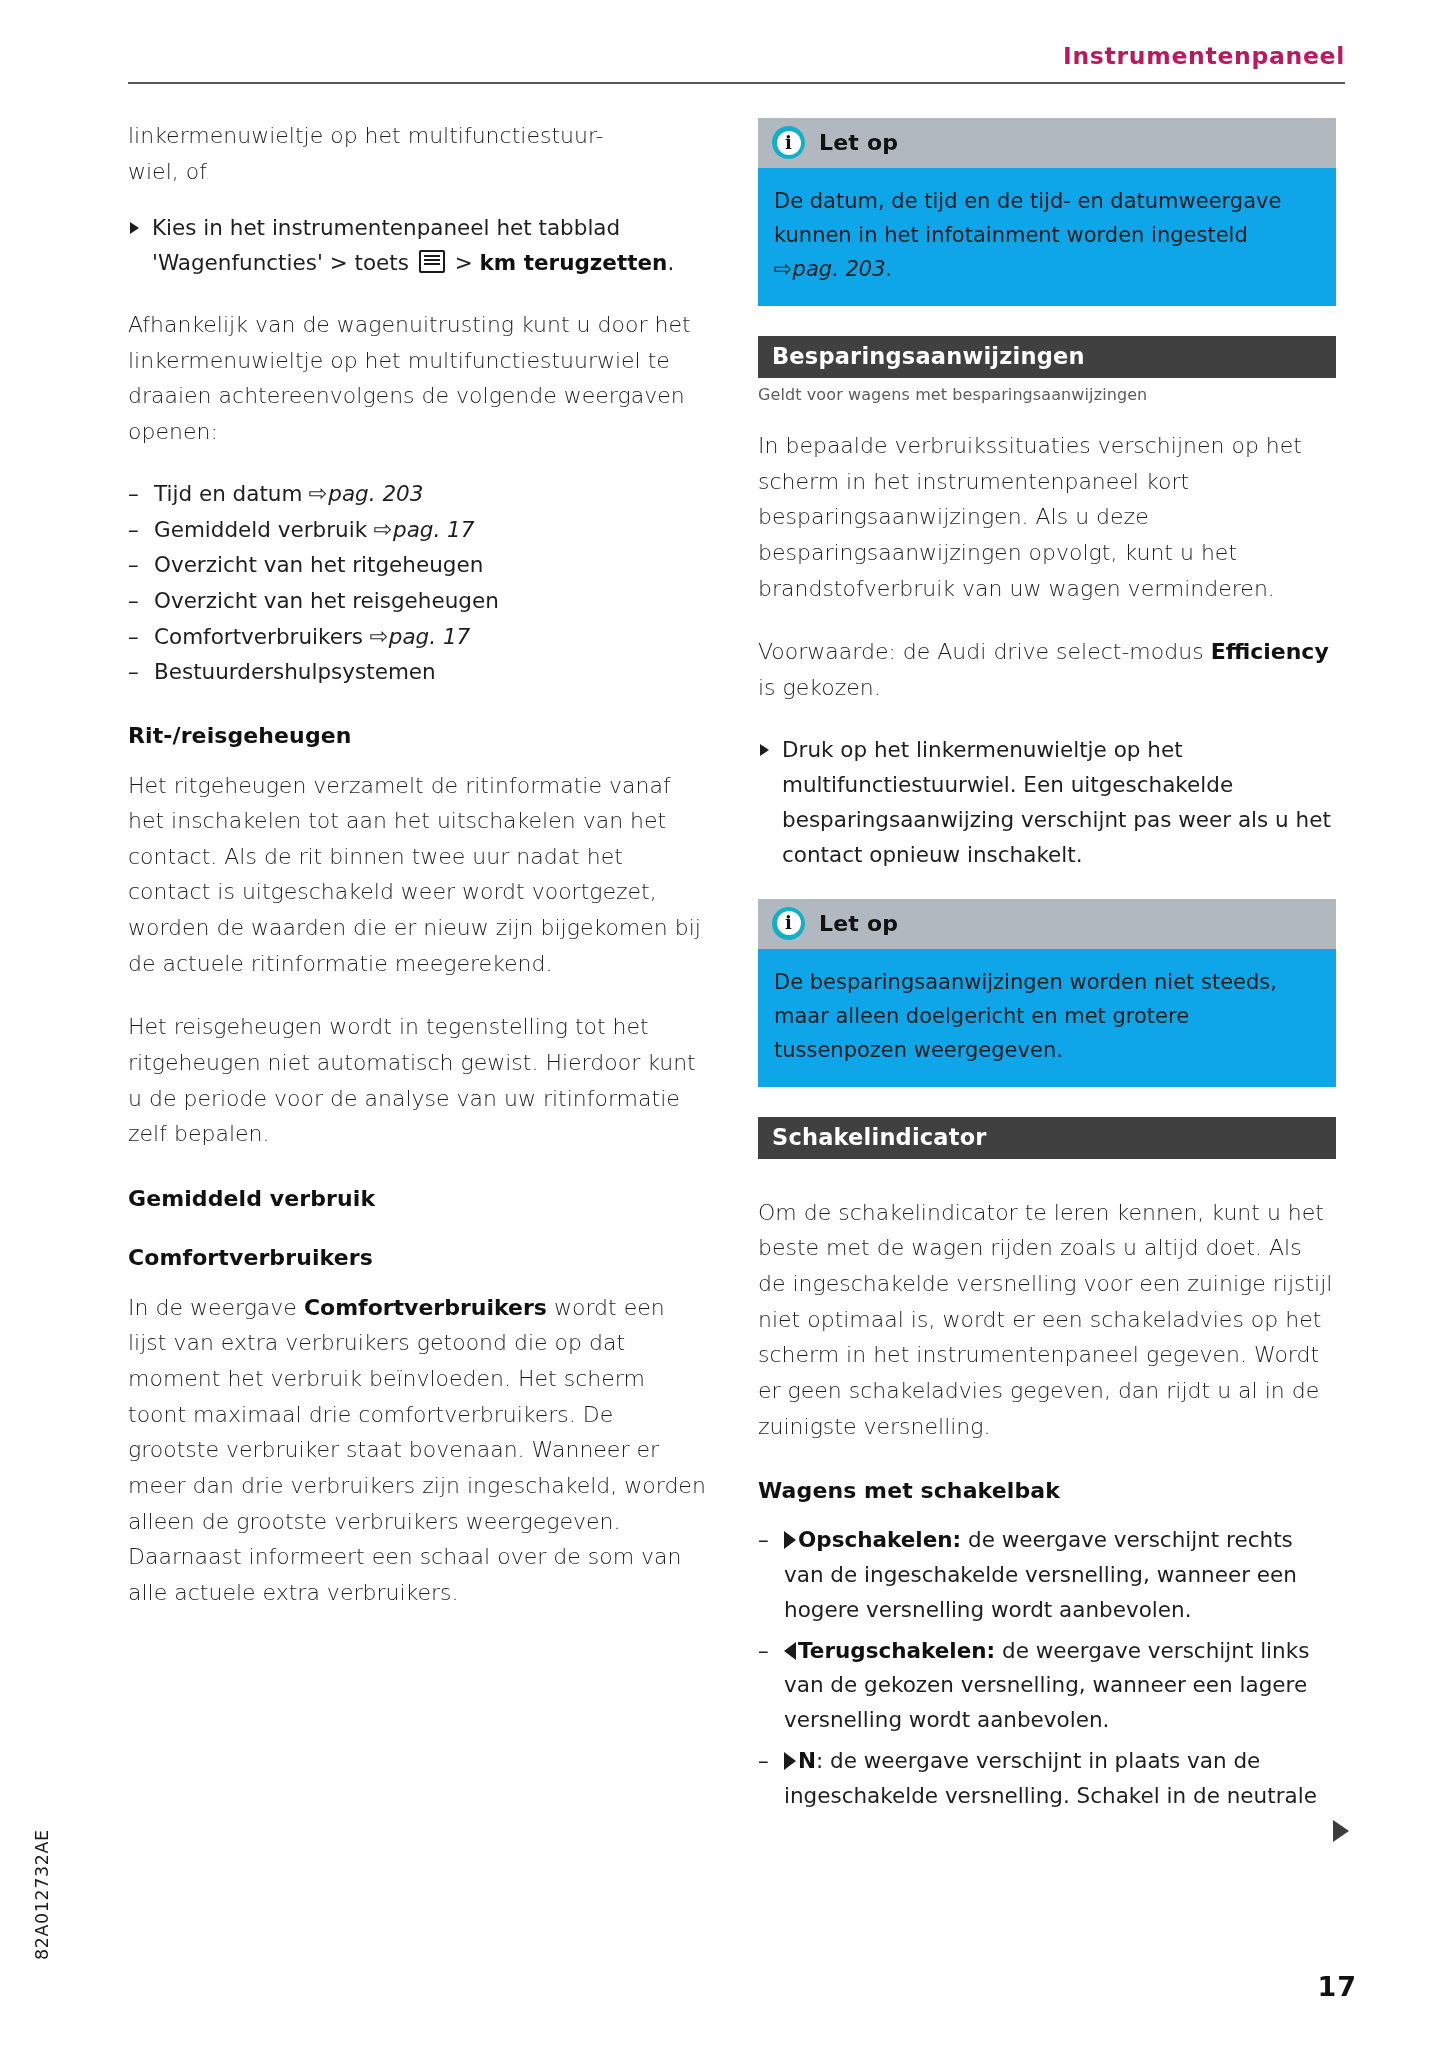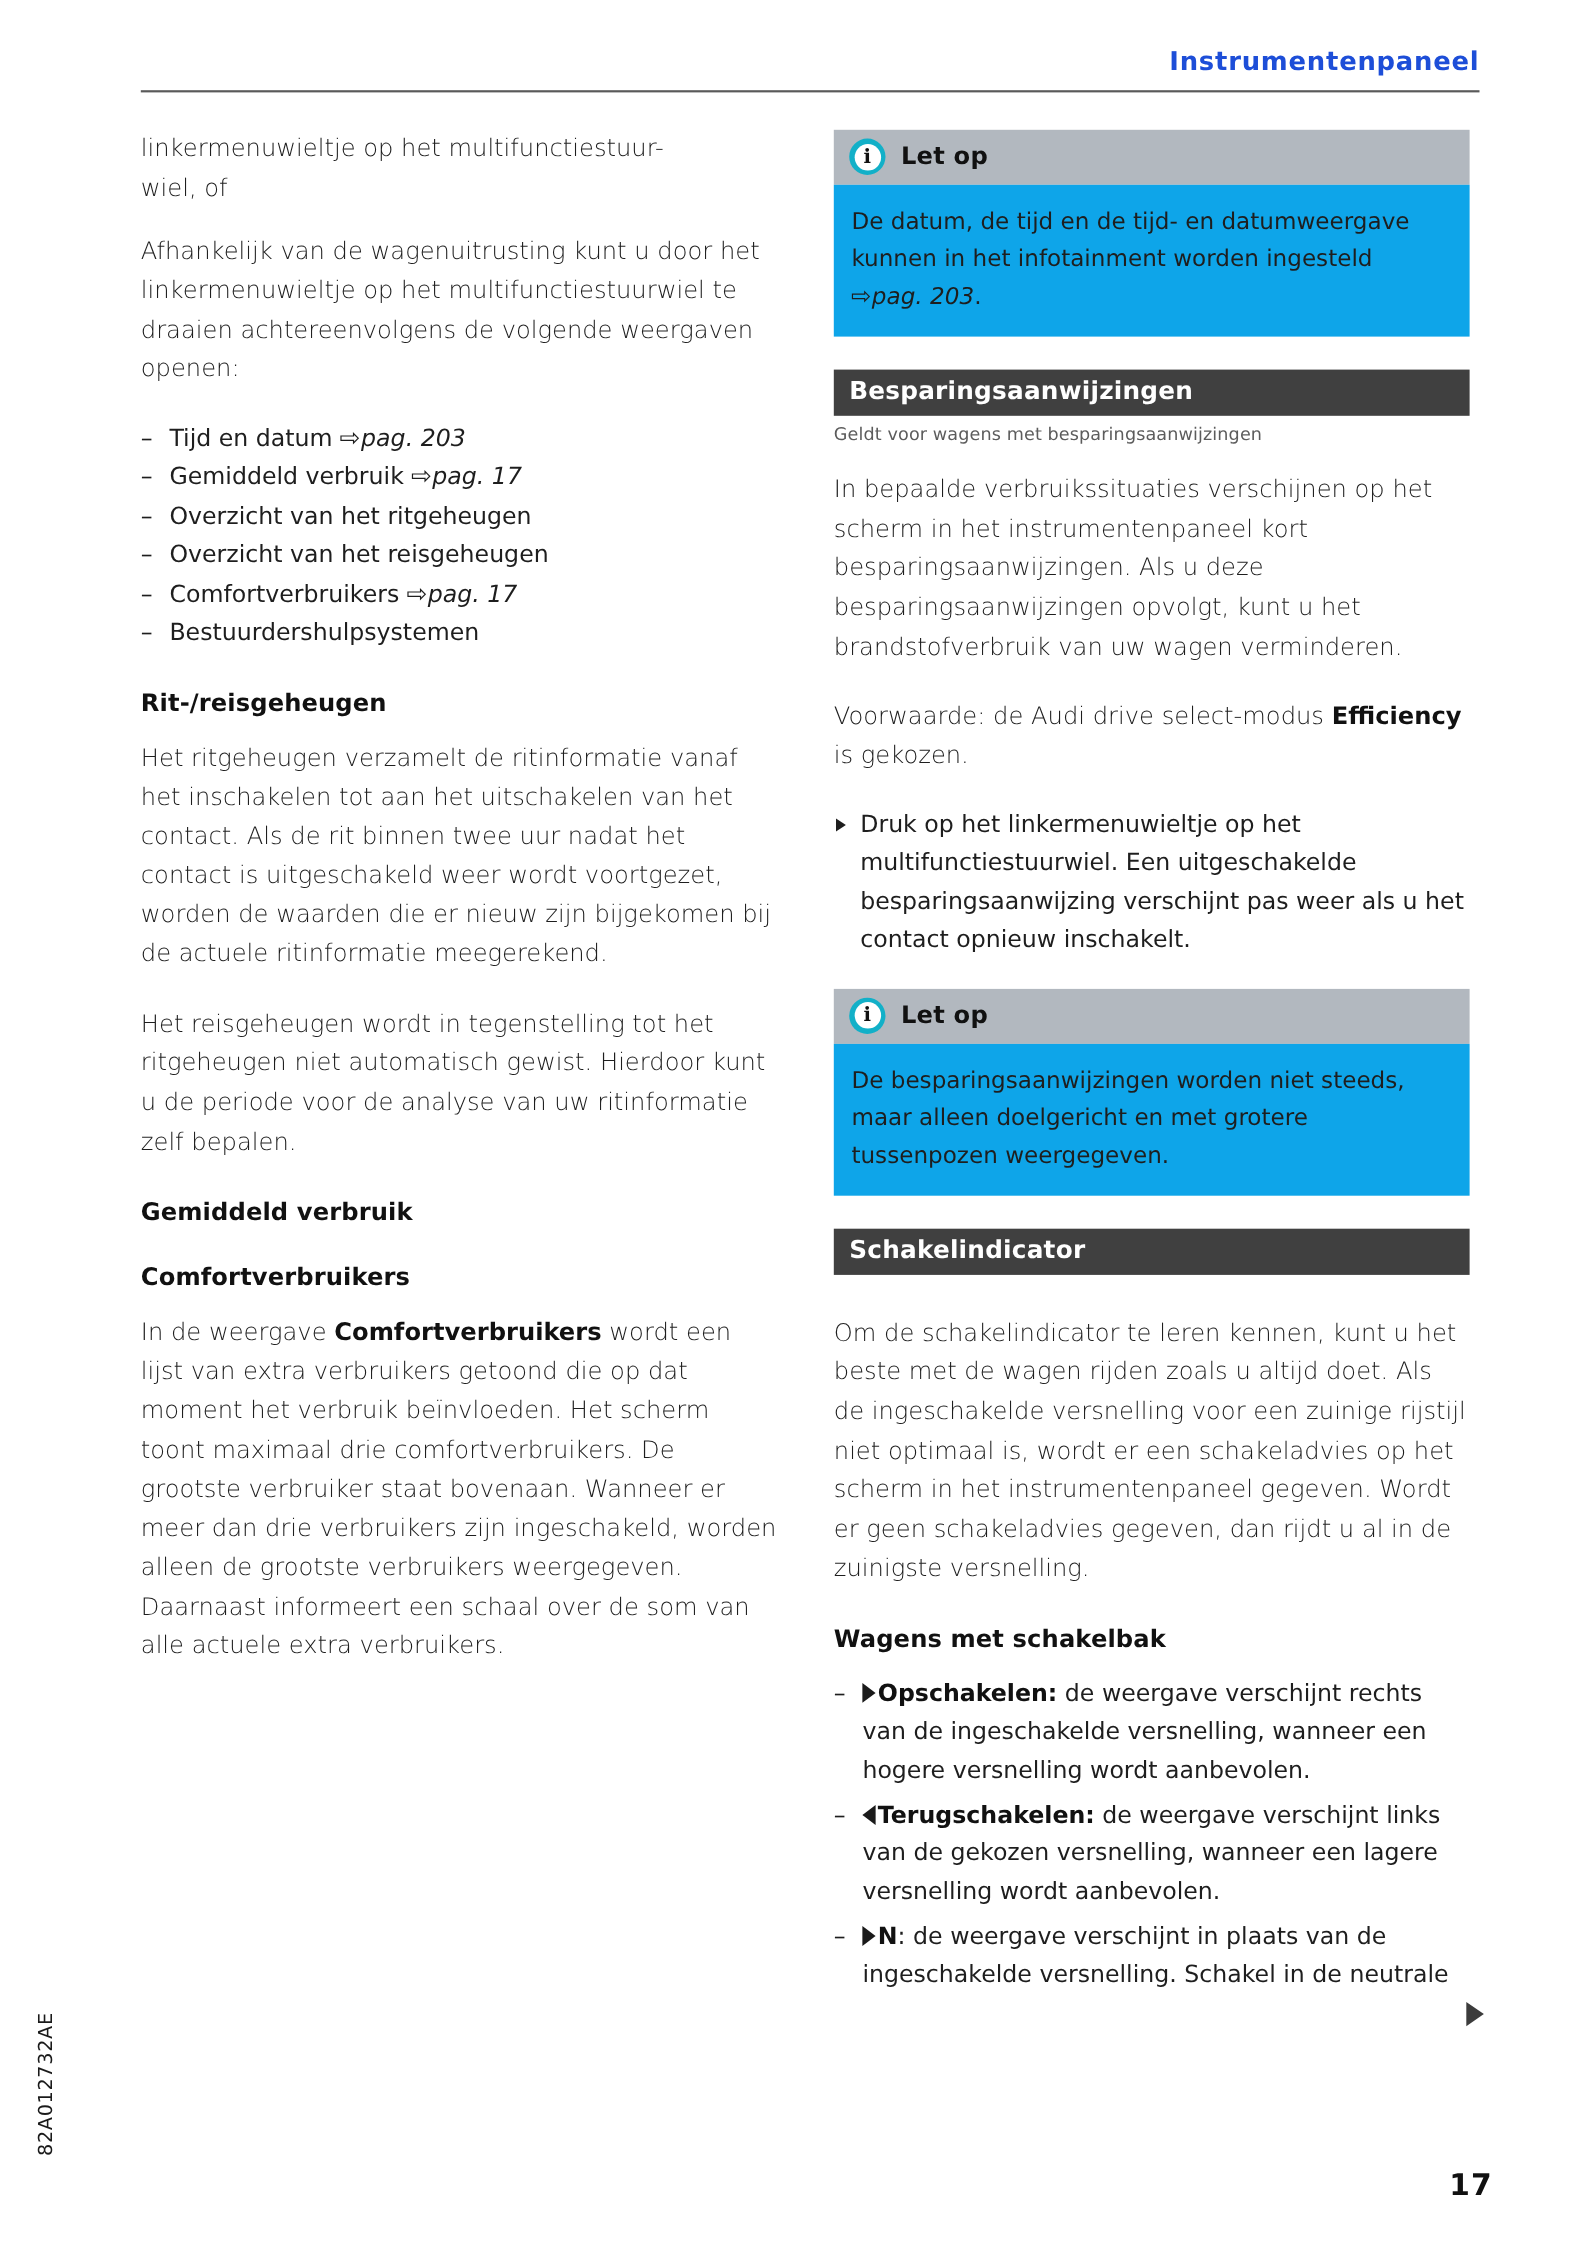--- a/index.html
+++ b/index.html
@@ -29,21 +29,21 @@
     top: 42px;
     height: 46px;
   }
   .header-title {
     position: absolute;
     right: 0;
     top: 0;
     font-size: 23.5px;
     font-weight: bold;
     letter-spacing: 0.7px;
-    color: #1d4ed8;
+    color: #be185d;
     white-space: nowrap;
   }
   .header-rule {
     position: absolute;
     left: 0;
     right: 0;
     top: 40px;
     height: 2px;
     background: #5a5a5a;
   }
@@ -284,20 +284,25 @@
     <div class="header-rule"></div>
   </div>
 
   <div class="col col-left">
 
     <p class="body tight">
       <span>linkermenuwieltje op het multifunctiestuur-</span><br>
       <span>wiel, of</span>
     </p>
 
+    <ul class="arrow">
+      <li>
+        <span class="tri"></span><span>Kies in het instrumentenpaneel het tabblad 'Wagenfuncties' &gt; toets </span><span class="menu-icon"></span><span> &gt; </span><b>km terugzetten</b><span>.</span>
+      </li>
+    </ul>
 
     <p class="body">Afhankelijk van de wagenuitrusting kunt u door het linkermenuwieltje op het multifunctiestuurwiel te draaien achtereenvolgens de volgende weergaven openen:</p>
 
     <ul class="dash">
       <li>
         <span class="dash-mark">–</span><span>Tijd en datum</span>
         <span class="ref"><span class="ref-arrow">⇨</span><span>pag. 203</span></span>
       </li>
       <li>
         <span class="dash-mark">–</span><span>Gemiddeld verbruik</span>

